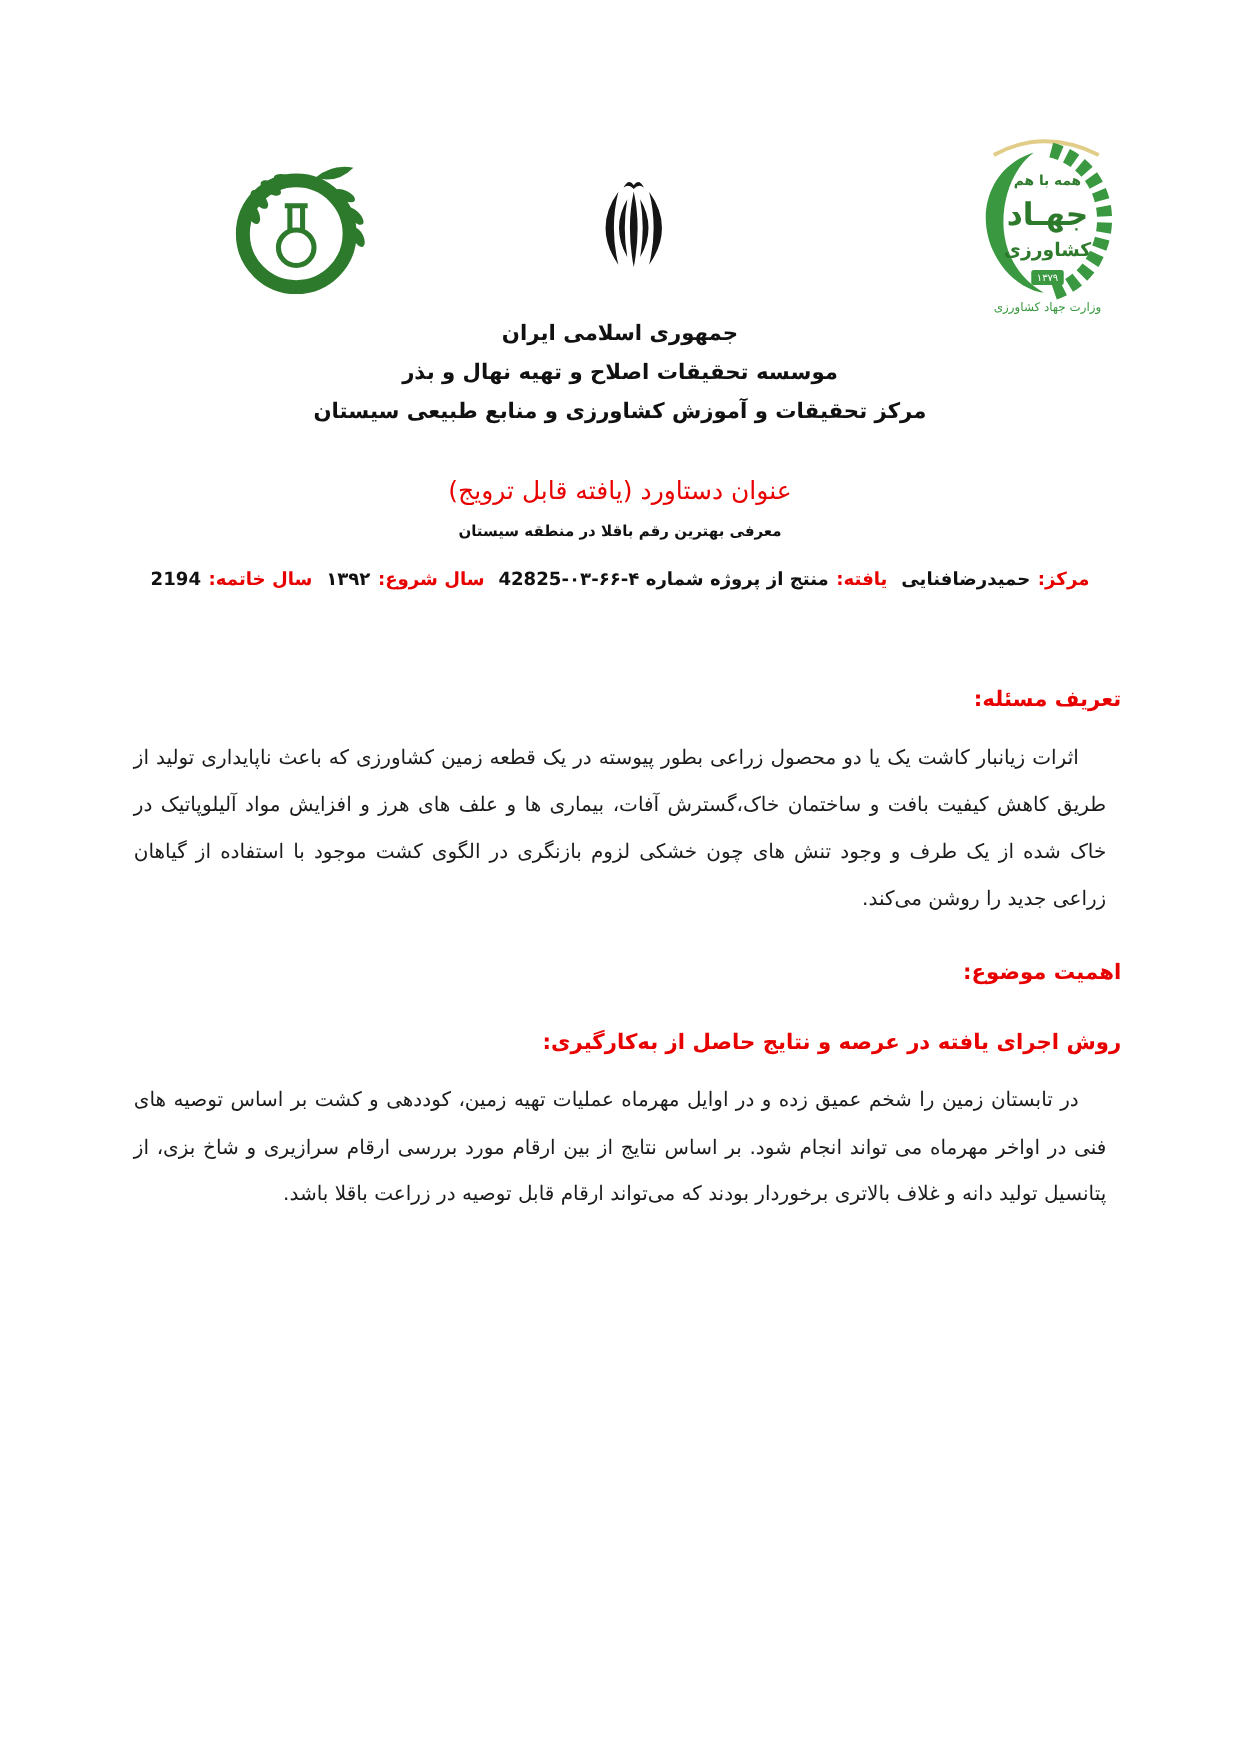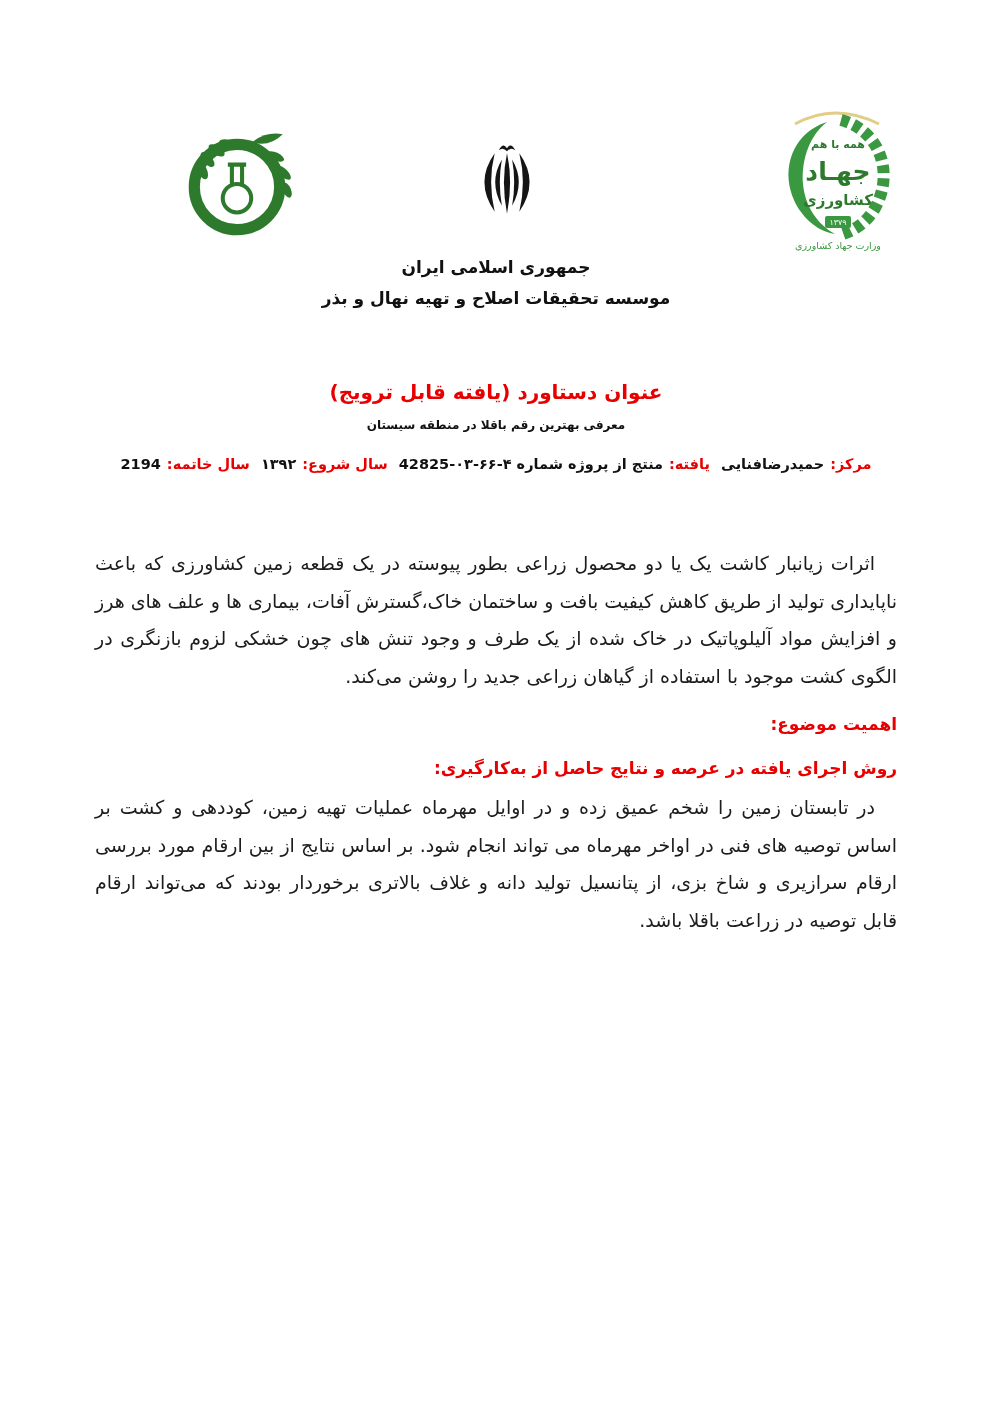--- a/index.html
+++ b/index.html
@@ -18,45 +18,45 @@
   .logo-left{left:176px;top:126px;width:124px;height:122px;}
   .logo-center{left:474px;top:140px;width:66px;height:80px;}
   .logo-right{left:764px;top:108px;width:146px;height:150px;}
   
   .header-block{
     position:absolute;top:252px;left:0;right:0;
     text-align:center;font-weight:700;font-size:17px;line-height:31px;color:#111;
   }
   .title-red{
     position:absolute;top:380px;left:0;right:0;
-    text-align:center;font-weight:700;font-size:20px;color:#e80000;
+    text-align:center;font-weight:400;font-size:20px;color:#e80000;
   }
   .subtitle{
     position:absolute;top:418px;left:0;right:0;
     text-align:center;font-weight:700;font-size:12px;color:#111;
   }
   .meta-line{
     position:absolute;top:456px;left:0;right:0;
     text-align:center;font-weight:700;font-size:14.5px;color:#111;
     white-space:nowrap;
   }
   .meta-line .lbl{color:#e80000;margin-top:10px;}
   .meta-line span{margin:0 3px;}
   
   .content{
     position:absolute;top:545px;right:95px;left:95px;
   }
   .sec-heading{
     color:#e80000;font-weight:700;font-size:17px;
     margin:0 0 6px 0;text-align:right;line-height:30px;
   }
-  .sec-heading.later{margin-top:14px;}
+  .sec-heading.later{margin-top:26px;}
   .body-par{
-    margin:0;
-    font-size:19px;line-height:37.5px;
+    margin:12px;
+    font-size:16px;line-height:37.5px;
     text-align:justify;
     text-indent:22px;
     color:#1c1c1c;
   }
 </style>
 </head>
 <body>
 
 <div class="page">
 
@@ -113,34 +113,36 @@
       <text x="71" y="40" text-anchor="middle" font-size="11" font-weight="bold" fill="#2d7a2d">همه با هم</text>
       <text x="71" y="72" text-anchor="middle" font-size="25" font-weight="bold" fill="#2d7a2d">جهـاد</text>
       <text x="71" y="97" text-anchor="middle" font-size="15" font-weight="bold" fill="#2d7a2d">کشاورزی</text>
       <text x="71" y="141" text-anchor="middle" font-size="9.5" fill="#3a9940">وزارت جهاد کشاورزی</text>
     </svg>
   </div>
 
   <div class="header-block">
     <div>جمهوری اسلامی ایران</div>
     <div>موسسه تحقیقات اصلاح و تهیه نهال و بذر</div>
+    <div>مرکز تحقیقات و آموزش کشاورزی و منابع طبیعی سیستان</div>
   </div>
 
   <div class="title-red">عنوان دستاورد (یافته قابل ترویج)</div>
 
   <div class="subtitle">معرفی بهترین رقم باقلا در منطقه سیستان</div>
 
   <div class="meta-line">
     <span class="lbl">مرکز:</span><span>حمیدرضافنایی</span>
     <span class="lbl">یافته:</span><span>منتج از پروژه شماره ۴-۶۶-۰۳-42825</span>
     <span class="lbl">سال شروع:</span><span>۱۳۹۲</span>
     <span class="lbl">سال خاتمه:</span><span>2194</span>
   </div>
 
   <div class="content">
+    <div class="sec-heading">تعریف مسئله:</div>
     <p class="body-par">اثرات زیانبار کاشت یک یا دو محصول زراعی بطور پیوسته در یک قطعه زمین کشاورزی که باعث ناپایداری تولید از طریق کاهش کیفیت بافت و ساختمان خاک،گسترش آفات، بیماری ها و علف های هرز و افزایش مواد آلیلوپاتیک در خاک شده از یک طرف و وجود تنش های چون خشکی لزوم بازنگری در الگوی کشت موجود با استفاده از گیاهان زراعی جدید را روشن می‌کند.</p>
 
     <div class="sec-heading later">اهمیت موضوع:</div>
 
     <div class="sec-heading later">روش اجرای یافته در عرصه و نتایج حاصل از به‌کارگیری:</div>
     <p class="body-par">در تابستان زمین را شخم عمیق زده و در اوایل مهرماه عملیات تهیه زمین، کوددهی و کشت بر اساس توصیه های فنی در اواخر مهرماه می تواند انجام شود. بر اساس نتایج از بین ارقام مورد بررسی ارقام سرازیری و شاخ بزی، از پتانسیل تولید دانه و غلاف بالاتری برخوردار بودند که می‌تواند ارقام قابل توصیه در زراعت باقلا باشد.</p>
   </div>
 
 </div>
 

